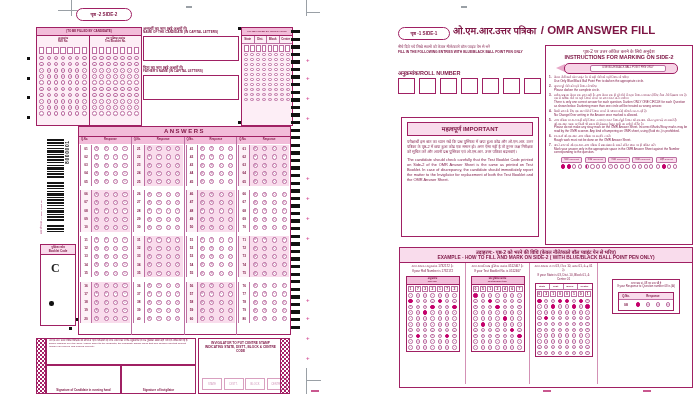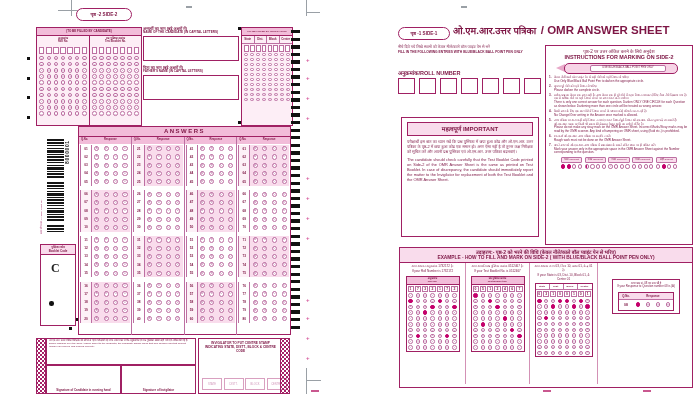--- a/index.html
+++ b/index.html
@@ -1362,21 +1362,21 @@
       <div class="dstrip" style="position:absolute;right:0;top:0;width:9px;height:100%;border:none;border-left:0.8px solid var(--ink);"></div>
     </div>
   </div>
 
   <div class="page" style="left:393px;top:20px;width:302px;height:374px;">
 
     <div class="oval abs" style="left:5px;top:7px;width:50px;height:11px;">पृष्ठ -1 SIDE-1</div>
 
     <div class="abs p1-title" style="left:60px;top:0;">
       <span class="hi">ओ.एम.आर.उत्तर पत्रिका</span>
-      <span class="en">/ OMR ANSWER SHEET</span>
+      <span class="en">/ OMR ANSWER FILL</span>
     </div>
 
     <div class="abs" style="left:5px;top:25px;width:142px;">
       <div class="fill-hi">नीचे दिये गये लिखे स्थानों को केवल नीले/काले बॉल प्वाइंट पेन से भरें</div>
       <div class="fill-en">FILL IN THE FOLLOWING ENTRIES WITH BLUE/BLACK BALL POINT PEN ONLY</div>
     </div>
 
     <div class="abs p1-roll-label" style="left:5px;top:49px;">अनुक्रमांक/ROLL NUMBER</div>
     <div class="abs" id="roll-boxes" style="left:5px;top:58px;">
         <div class="rbx"></div>

